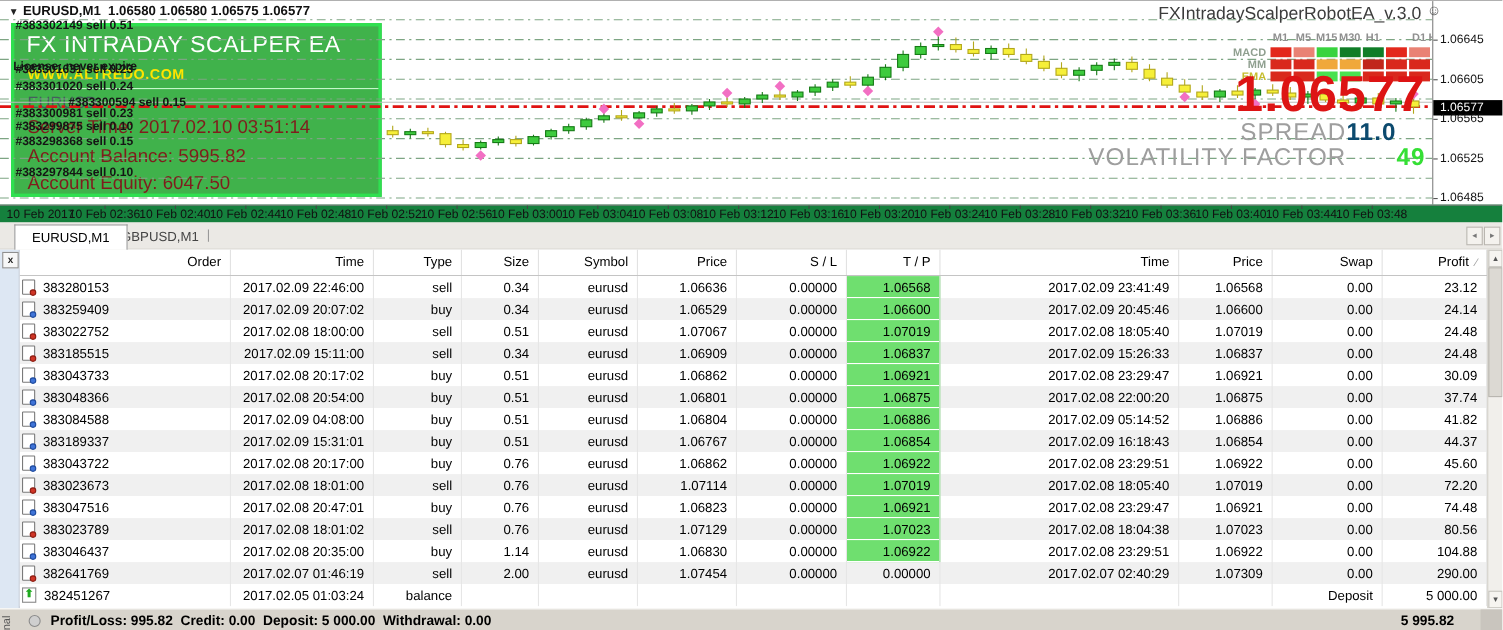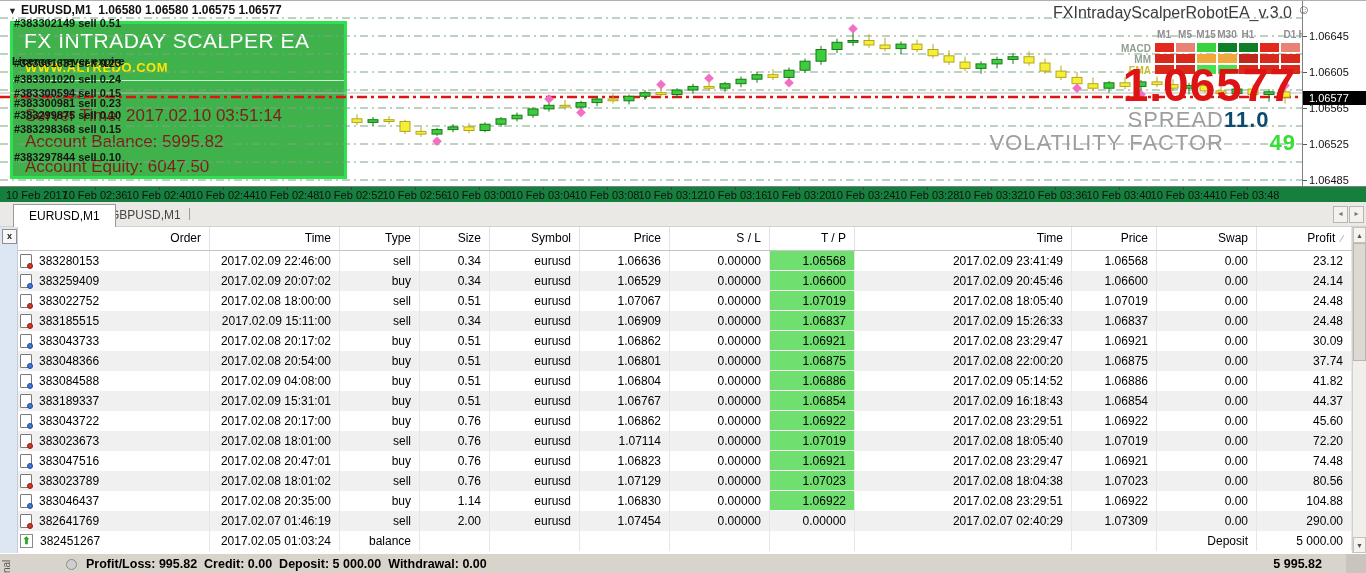--- a/index.html
+++ b/index.html
@@ -80,21 +80,21 @@
   .doc-icon.buy::after{background:#3f74d8;border:1px solid #1e4a9e;box-sizing:border-box;}
   .dep-icon{width:11px;height:12px;background:#fff;border:1px solid #8a8a8a;color:#1faa1f;font-size:10px;line-height:11px;text-align:center;flex:0 0 auto;font-weight:bold;}
 
   .t-scroll{position:absolute;right:0;top:0;width:14px;height:326px;background:#f1efeb;border-left:1px solid #d3d0ca;box-sizing:border-box;}
   .sc-btn{position:absolute;left:0;width:13px;height:16px;background:#f6f4f0;border:1px solid #c6c3bd;box-sizing:border-box;font-size:7px;color:#555;text-align:center;line-height:15px;}
   .sc-up{top:0;}
   .sc-down{bottom:0;}
   .sc-thumb{position:absolute;left:0;top:16px;width:13px;height:118px;background:#dcd9d3;border:1px solid #b9b6b0;box-sizing:border-box;}
 
   
-  .status-bar{position:absolute;left:0;top:552px;width:1366px;height:21px;background:#d8d4cc;border-top:1px solid #fff;display:flex;align-items:center;box-sizing:border-box;z-index:5;padding-left:40px;}
+  .status-bar{position:absolute;left:0;top:552px;width:1366px;height:21px;background:#d8d4cc;border-top:1px solid #fff;display:flex;align-items:center;box-sizing:border-box;z-index:5;}
   .status-icon{width:9px;height:9px;border-radius:50%;border:1px solid #8b8b8b;background:#cfcfcf;margin:0 9px 0 26px;flex:0 0 auto;}
   .status-text{font-size:12.5px;font-weight:bold;color:#000;white-space:pre;}
   .status-total{margin-left:auto;margin-right:44px;font-size:12.5px;font-weight:bold;color:#000;}
   .status-grip{position:absolute;right:0;top:0;width:20px;height:20px;background:#c9c5be;}
 </style>
 </head>
 <body>
 
 <div class="screen">
 
@@ -253,21 +253,21 @@
           <rect x="-3.4" y="-3.4" width="6.8" height="6.8" fill="#f26fc3" transform="translate(1141,93.5) rotate(45)"></rect>
           <rect x="-3.4" y="-3.4" width="6.8" height="6.8" fill="#f26fc3" transform="translate(1285,84.5) rotate(45)"></rect>
         </svg>
     </div>
 
     <div id="order-labels">
         <div class="order-label" style="left: 14px; top: 16px;">#383302149 sell 0.51</div>
         <div class="order-label" style="left: 12px; top: 54px;">License: never expire</div>
         <div class="order-label" style="left: 14px; top: 56px;">#383301631 sell 0.23</div>
         <div class="order-label" style="left: 14px; top: 72px;">#383301020 sell 0.24</div>
-        <div class="order-label" style="left: 14px; top: 86px;">#383300594 sell 0.15</div>
+        <div class="order-label" style="left: 14px; top: 86px; padding-left: 48px;">#383300594 sell 0.15</div>
         <div class="order-label" style="left: 14px; top: 96px;">#383300981 sell 0.23</div>
         <div class="order-label" style="left: 14px; top: 108px;">#383299875 sell 0.10</div>
         <div class="order-label" style="left: 14px; top: 122px;">#383298368 sell 0.15</div>
         <div class="order-label" style="left: 14px; top: 150px;">#383297844 sell 0.10</div>
       </div>
 
     <div class="chart-title">
       <span class="arr">▼</span><span>EURUSD,M1</span>&nbsp;&nbsp;<span>1.06580 1.06580 1.06575 1.06577</span>
     </div>
 

